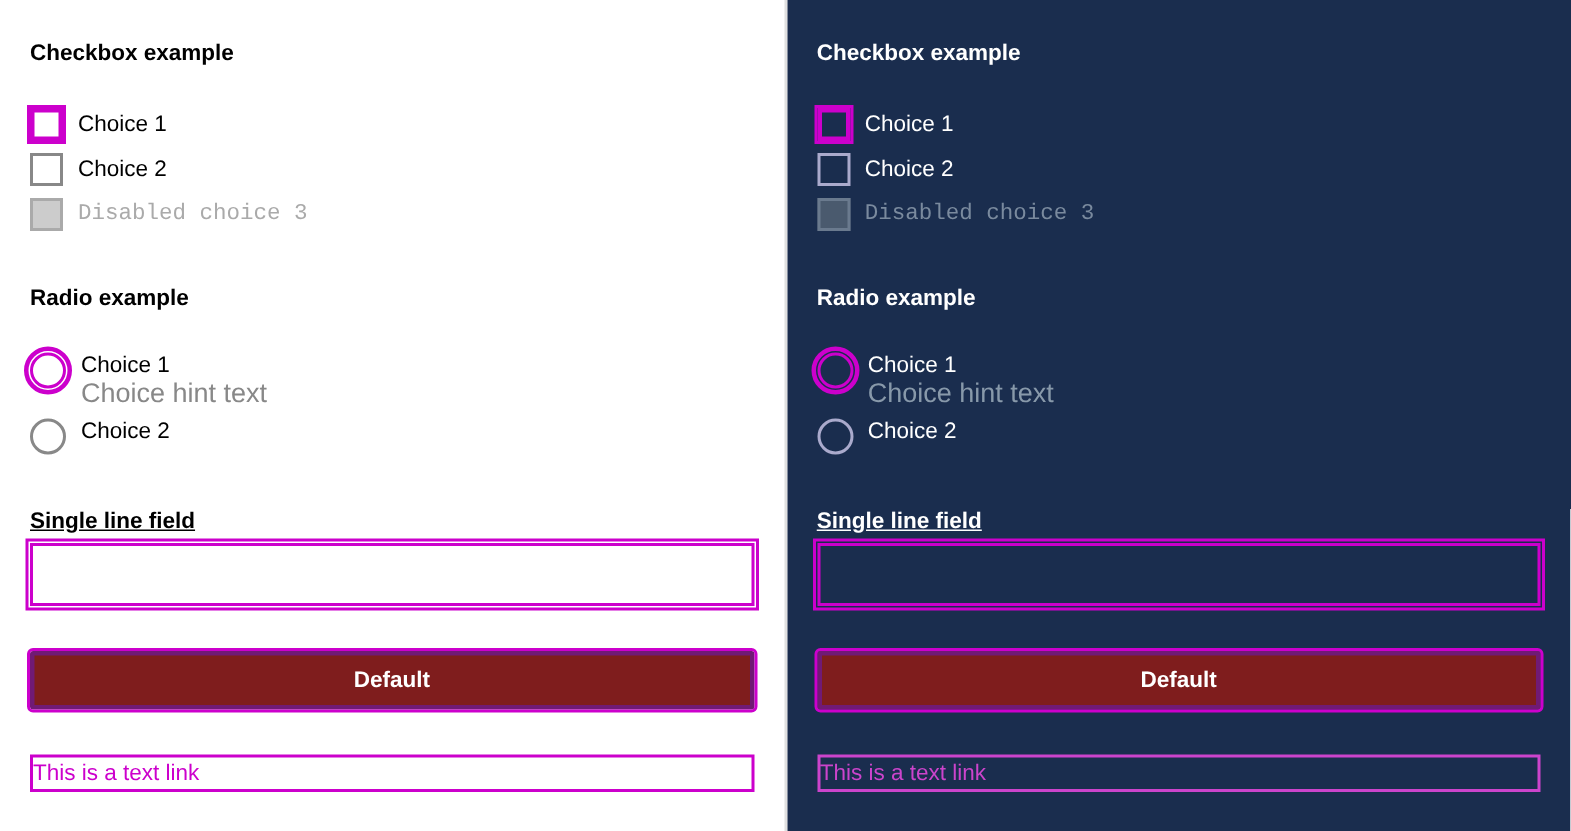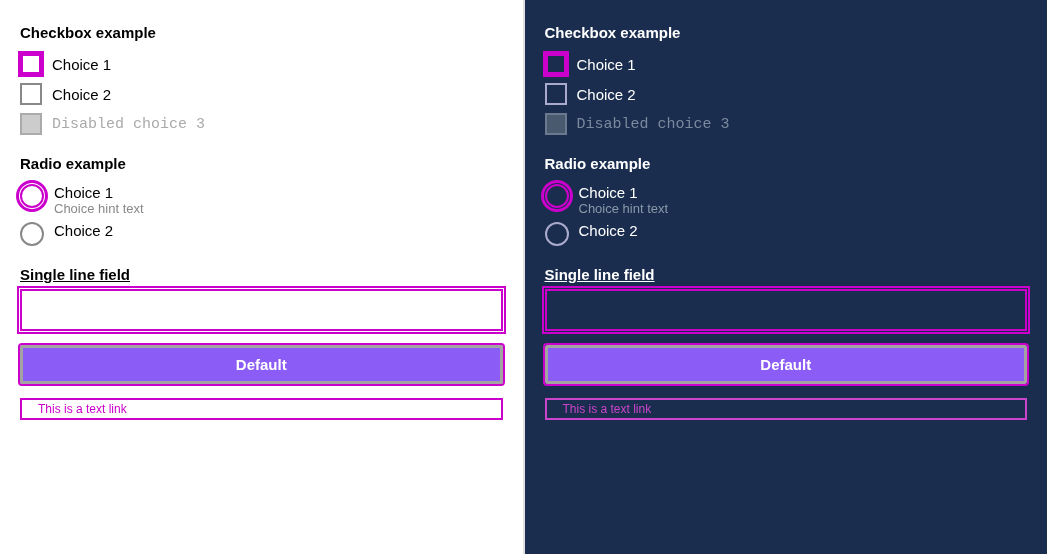--- a/index.html
+++ b/index.html
@@ -10,21 +10,22 @@
       width: 1047px;
       height: 554px;
       overflow: hidden;
     }
 
     .panel {
       flex: 1;
       padding: 24px 20px;
       display: flex;
       flex-direction: column;
-      gap: 0;
+      gap: 16px;
+      justify-content: center;
     }
 
     .panel-light {
       background: #ffffff;
       color: #000000;
     }
 
     .panel-dark {
       background: #1a2d4e;
       color: #ffffff;
@@ -143,21 +144,21 @@
       outline: 3px solid #cc00cc;
       background: #1a2d4e;
     }
 
     .radio-label-group {
       display: flex;
       flex-direction: column;
     }
 
     .radio-hint {
-      font-size: 13px;
+      font-size: 18px;
       color: #888;
     }
 
     .panel-dark .radio-hint {
       color: #8899aa;
     }
 
     
     .field-section {
       margin-bottom: 14px;
@@ -185,39 +186,39 @@
 
     .panel-dark .text-input {
       background: #1a2d4e;
       color: #fff;
       border: 2px solid #cc00cc;
       outline: 2px solid #cc00cc;
     }
 
     
     .default-button {
-      background: #8b5cf6;
+      background: #7f1d1d;
       color: #fff;
-      border: 3px solid #a3a3a3;
+      border: 3px solid #701a75;
       outline: 2px solid #cc00cc;
       padding: 8px 20px;
       font-size: 15px;
       font-weight: bold;
       cursor: pointer;
       border-radius: 2px;
       margin-bottom: 14px;
     }
 
     
     .text-link {
       color: #cc00cc;
       text-decoration: none;
       border: 2px solid #cc00cc;
-      padding: 2px 16px;
-      font-size: 12px;
+      padding: 2px 0;
+      font-size: 15px;
       display: inline-block;
     }
 
     .panel-dark .text-link {
       color: #cc44cc;
       border-color: #cc44cc;
     }
 
     .divider {
       width: 2px;

